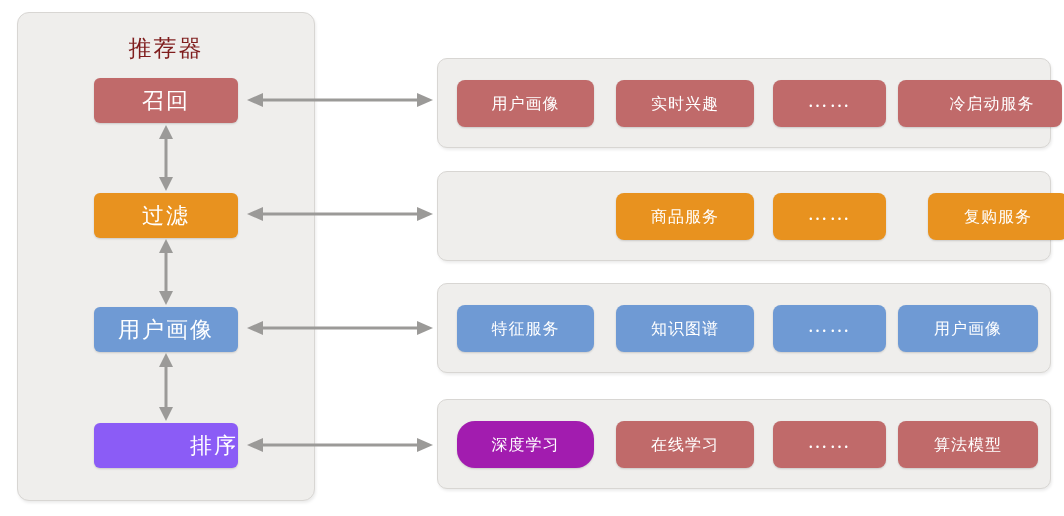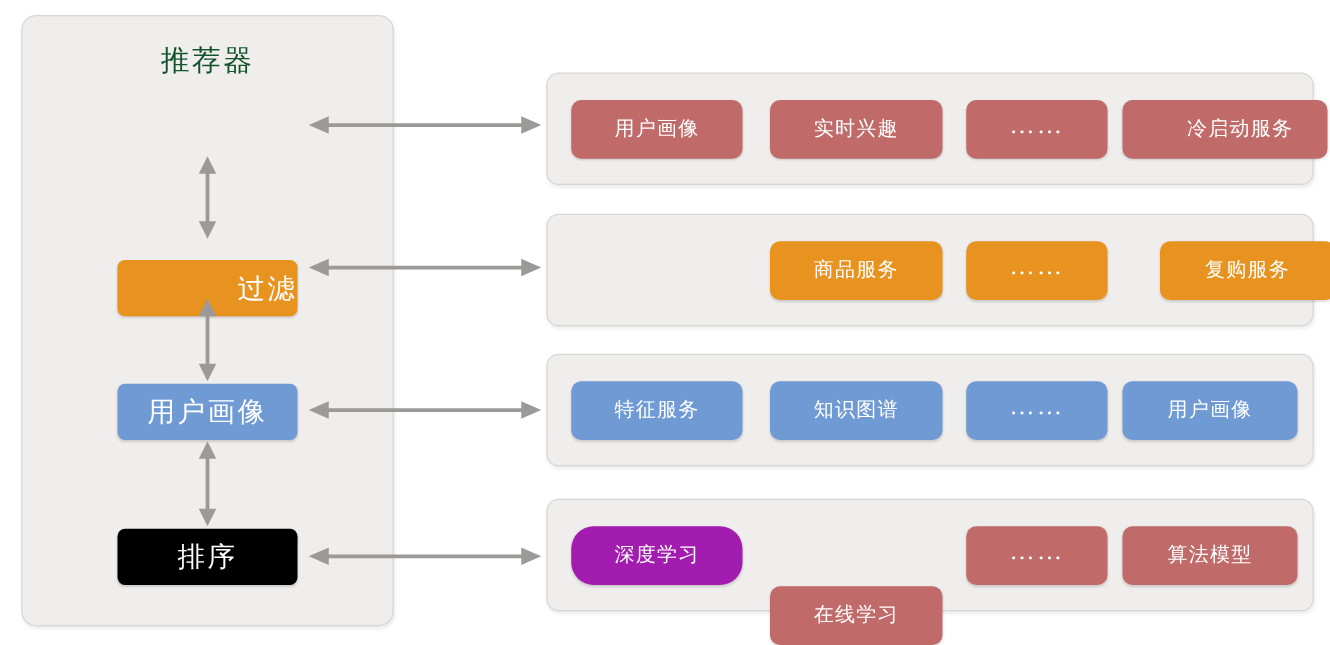--- a/index.html
+++ b/index.html
@@ -9,21 +9,21 @@
   
   .panel{position:absolute;left:17px;top:12px;width:298px;height:489px;box-sizing:border-box;
          background:#efeeec;border:1px solid #d8d6d3;border-radius:12px;
          box-shadow:1px 2px 3px rgba(0,0,0,0.08);}
   .panel-title{position:absolute;left:0;top:20px;width:100%;text-align:center;
                font-size:23px;color:#333333;letter-spacing:2px;}
   .stage-box{position:absolute;left:76px;width:144px;height:45px;border-radius:6px;
              color:#ffffff;font-size:22px;text-align:center;line-height:45px;
              letter-spacing:2px;box-shadow:0 1px 2px rgba(0,0,0,0.15);}
   .stage-recall{top:65px;}
-  .stage-filter{top:195px;text-align:right;}
+  .stage-filter{top:180px;}
   .stage-feature{top:294px;}
   .stage-rank{top:410px;}
 
   
   svg.arrow{position:absolute;color:#9b9a98;}
   svg.arrow line{stroke:currentColor;stroke-width:3;}
   svg.arrow polygon{fill:currentColor;}
 
   
   .svc-row{position:absolute;left:437px;width:614px;height:90px;box-sizing:border-box;
@@ -37,25 +37,26 @@
   .svc-box.p1{left:178px;width:138px;}
   .svc-box.p2{left:335px;width:113px;font-size:20px;letter-spacing:2px;line-height:40px;}
   .svc-box.p3{left:460px;width:140px;}
 </style>
 </head>
 <body>
 
 <div id="stage">
 
   <div class="panel">
-    <div class="panel-title" style="color: #14532d;">推荐器</div>
+    <div class="panel-title" style="color: #7f1d1d;">推荐器</div>
 
+    <div class="stage-box stage-recall" style="background-color: rgb(192, 106, 106);">召回</div>
     <div class="stage-box stage-filter" style="background-color: rgb(232, 146, 31);">过滤</div>
     <div class="stage-box stage-feature" style="background-color: rgb(111, 154, 212);">用户画像</div>
-    <div class="stage-box stage-rank" style="background-color: #000000;">排序</div>
+    <div class="stage-box stage-rank" style="background-color: #8b5cf6; text-align: right;">排序</div>
 
     <svg class="arrow" style="left: 139px; top: 112px; color: rgb(155, 154, 152);" width="18" height="66">
       <line x1="9" y1="12" x2="9" y2="54"></line>
       <polygon points="9,0 2,14 16,14"></polygon>
       <polygon points="9,66 2,52 16,52"></polygon>
     </svg>
     <svg class="arrow" style="left: 139px; top: 226px; color: rgb(155, 154, 152);" width="18" height="66">
       <line x1="9" y1="12" x2="9" y2="54"></line>
       <polygon points="9,0 2,14 16,14"></polygon>
       <polygon points="9,66 2,52 16,52"></polygon>
@@ -103,18 +104,18 @@
 
   <div class="svc-row row-2">
     <div class="svc-box p0" style="background-color: rgb(111, 154, 212);">特征服务</div>
     <div class="svc-box p1" style="background-color: rgb(111, 154, 212);">知识图谱</div>
     <div class="svc-box p2" style="background-color: rgb(111, 154, 212);">……</div>
     <div class="svc-box p3" style="background-color: rgb(111, 154, 212);">用户画像</div>
   </div>
 
   <div class="svc-row row-3">
     <div class="svc-box p0" style="background-color: #a21caf; border-radius: 18px;">深度学习</div>
-    <div class="svc-box p1" style="background-color: rgb(192, 106, 106); margin-top: 48px;">在线学习</div>
+    <div class="svc-box p1" style="background-color: rgb(192, 106, 106);">在线学习</div>
     <div class="svc-box p2" style="background-color: rgb(192, 106, 106);">……</div>
     <div class="svc-box p3" style="background-color: rgb(192, 106, 106);">算法模型</div>
   </div>
 
 </div>
 
 </body></html>

